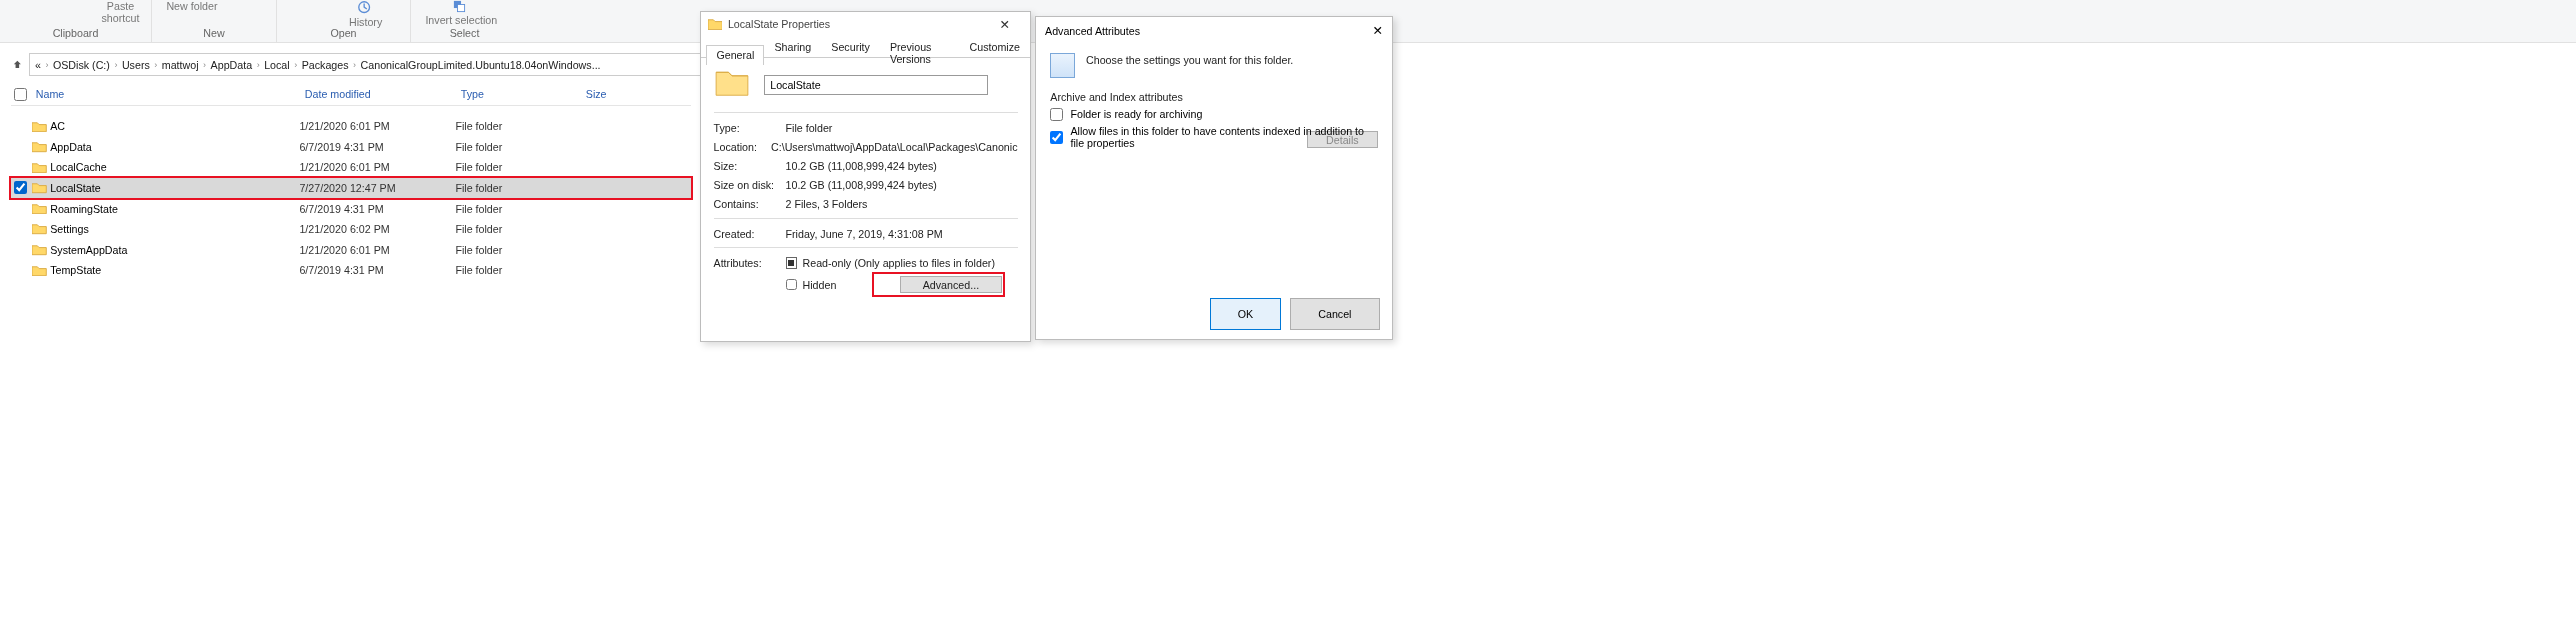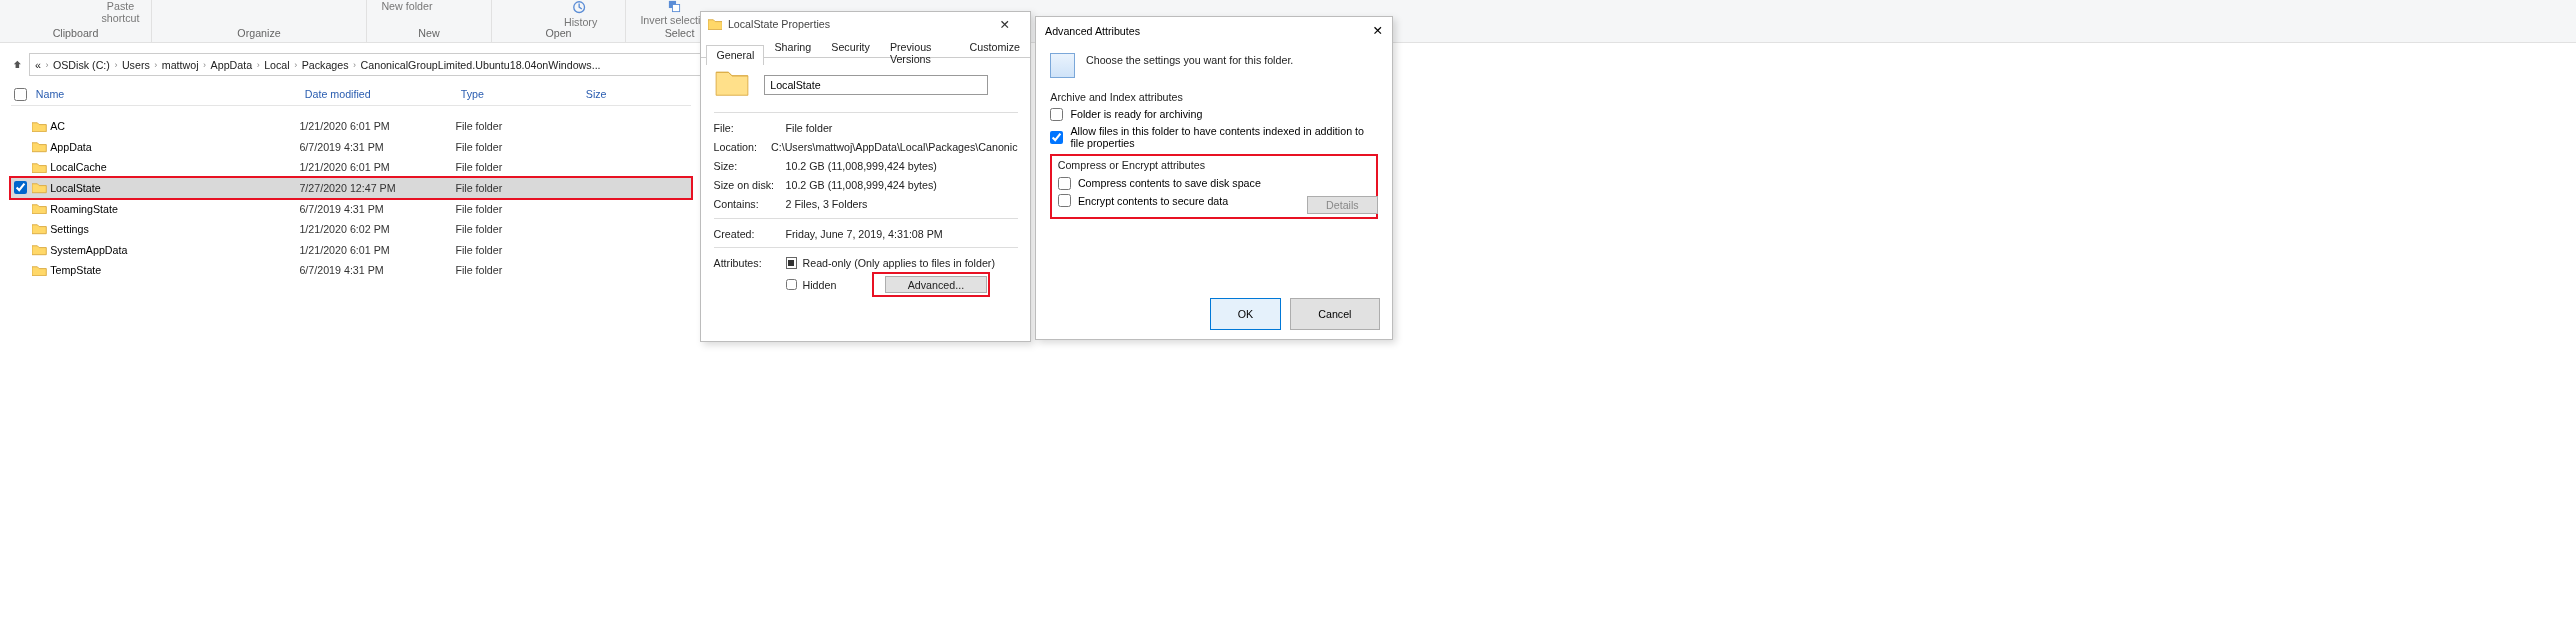--- a/index.html
+++ b/index.html
@@ -52,21 +52,21 @@
 .props-body { padding:9px 12.5px; }
 .props-row { display:flex; margin-bottom:7.2px; align-items:flex-start;}
 .props-lbl { width:72px; color:#222;}
 .props-val { flex:1; color:#222;}
 .props-name-input { border:0.9px solid #999; padding:2.7px 5.4px; width:224px; height:19.7px;}
 .props-icon-big { width:36px; height:30px; margin-right:14.3px; margin-bottom:5.4px;}
 .divider { border-top:0.9px solid #ddd; margin:5.4px 0 9px;}
 .attr-check { width:11.6px; height:11.6px; margin-right:5.4px; vertical-align:middle;}
 .tribox { width:11.6px;height:11.6px;background:#fff;border:0.9px solid #666;display:inline-flex;align-items:center;justify-content:center;margin-right:5.4px;}
 .tribox .sq{width:6.3px;height:6.3px;background:#333;}
-.adv-btn { display:inline-block; border:0.9px solid #adadad; background:#e1e1e1; padding:1.8px 21.5px; margin-left:9px;}
+.adv-btn { display:inline-block; border:0.9px solid #adadad; background:#e1e1e1; padding:1.8px 21.5px; margin-left:24px;}
 .adv-btn-wrap { outline:2.7px solid #e81123; display:inline-block; padding:1.8px;}
 
 
 .advdlg { position:absolute; top:16px; left:1035px; width:358px; height:324px; background:#fff; border:0.9px solid #bcbcbc; box-shadow:2.7px 2.7px 7.2px rgba(0,0,0,0.15);}
 .advdlg-title { height:27px; display:flex; align-items:center; padding:12px 9px; font-size:10.7px;}
 .advdlg-title .close { margin-left:auto; font-size:12.5px;}
 .advdlg-body { padding:9px 14.3px 7.2px; }
 .adv-top { display:flex; }
 .adv-top-icon { width:25px; height:25px; border:0.9px solid #7aa7d9; background:linear-gradient(#eaf3fd,#cfe3f8); margin-right:10.7px; flex-shrink:0;}
 .adv-top-text { font-size:10.7px; color:#222; line-height:1.35;}
@@ -86,23 +86,20 @@
 
 <div class="darkstrip"></div>
 
 <div class="ribbon">
   <div class="ribbon-group" style="width:152px">
     <div class="ribbon-btn" style="left:90px">
       <span>Paste shortcut</span>
     </div>
     <div class="lbl">Clipboard</div>
   </div>
-  <div class="ribbon-group" style="width:215px">
-    <div class="lbl">Organize</div>
-  </div>
   <div class="ribbon-group" style="width:125px">
     <div class="ribbon-btn" style="left:9px">
         <span>New folder</span>
       </div>
     <div class="lbl">New</div>
   </div>
   <div class="ribbon-group" style="width:134px">
     <div class="ribbon-btn" style="left:63px;flex-direction:column">
       <svg width="14.3" height="14.3" viewBox="0 0 16 16">
           <circle cx="8" cy="8" r="6" fill="none" stroke="#5b8dd6" stroke-width="1.5"></circle>
@@ -268,21 +265,21 @@
   <div class="props-body">
     <div style="display:flex;align-items:center;margin-bottom:9px">
       <svg class="props-icon-big" viewBox="0 0 40 34">
           <path d="M2 6h14l4 4h18v22H2z" fill="#ffe08a" stroke="#d9a940"></path>
           <path d="M2 6h14l4 4h18" fill="none" stroke="#d9a940"></path>
         </svg>
       <input class="props-name-input" value="LocalState" style="">
     </div>
     <div class="divider"></div>
     <div class="props-row">
-        <div class="props-lbl">File:</div>
+        <div class="props-lbl">Type:</div>
         <div class="props-val">File folder</div>
       </div>
     <div class="props-row">
         <div class="props-lbl">Location:</div>
         <div class="props-val">C:\Users\mattwoj\AppData\Local\Packages\Canonic</div>
       </div>
     <div class="props-row">
         <div class="props-lbl">Size:</div>
         <div class="props-val">10.2 GB (11,008,999,424 bytes)</div>
       </div>
@@ -336,31 +333,20 @@
     <div class="group-title">Archive and Index attributes</div>
     <div class="adv-item">
         <input type="checkbox" style="">
         <span>Folder is ready for archiving</span>
       </div>
     <div class="adv-item">
         <input type="checkbox" checked="" style="">
         <span>Allow files in this folder to have contents indexed in addition to file properties</span>
       </div>
 
-    <div class="adv-encrypt-box">
-      <div class="group-title" style="margin-top:0">Compress or Encrypt attributes</div>
-      <div class="adv-item">
-          <input type="checkbox" style="">
-          <span>Compress contents to save disk space</span>
-        </div>
-      <div class="adv-item">
-          <input type="checkbox" style="">
-          <span>Encrypt contents to secure data</span>
-        </div>
-    </div>
     <span class="adv-details">Details</span>
 
     <div class="adv-buttons">
       <span class="winbtn primary">OK</span>
       <span class="winbtn">Cancel</span>
     </div>
   </div>
 </div>
 
 

